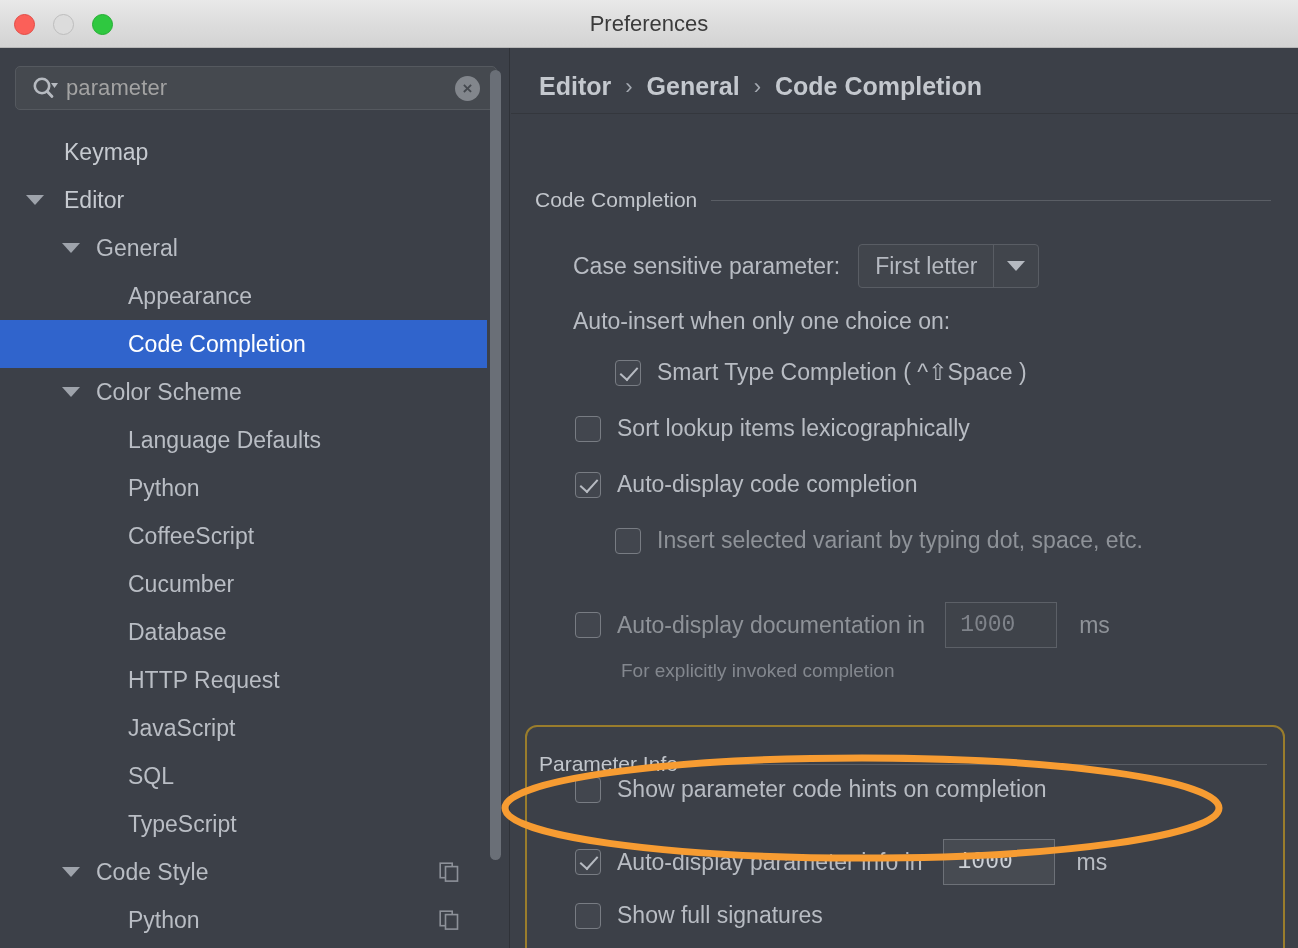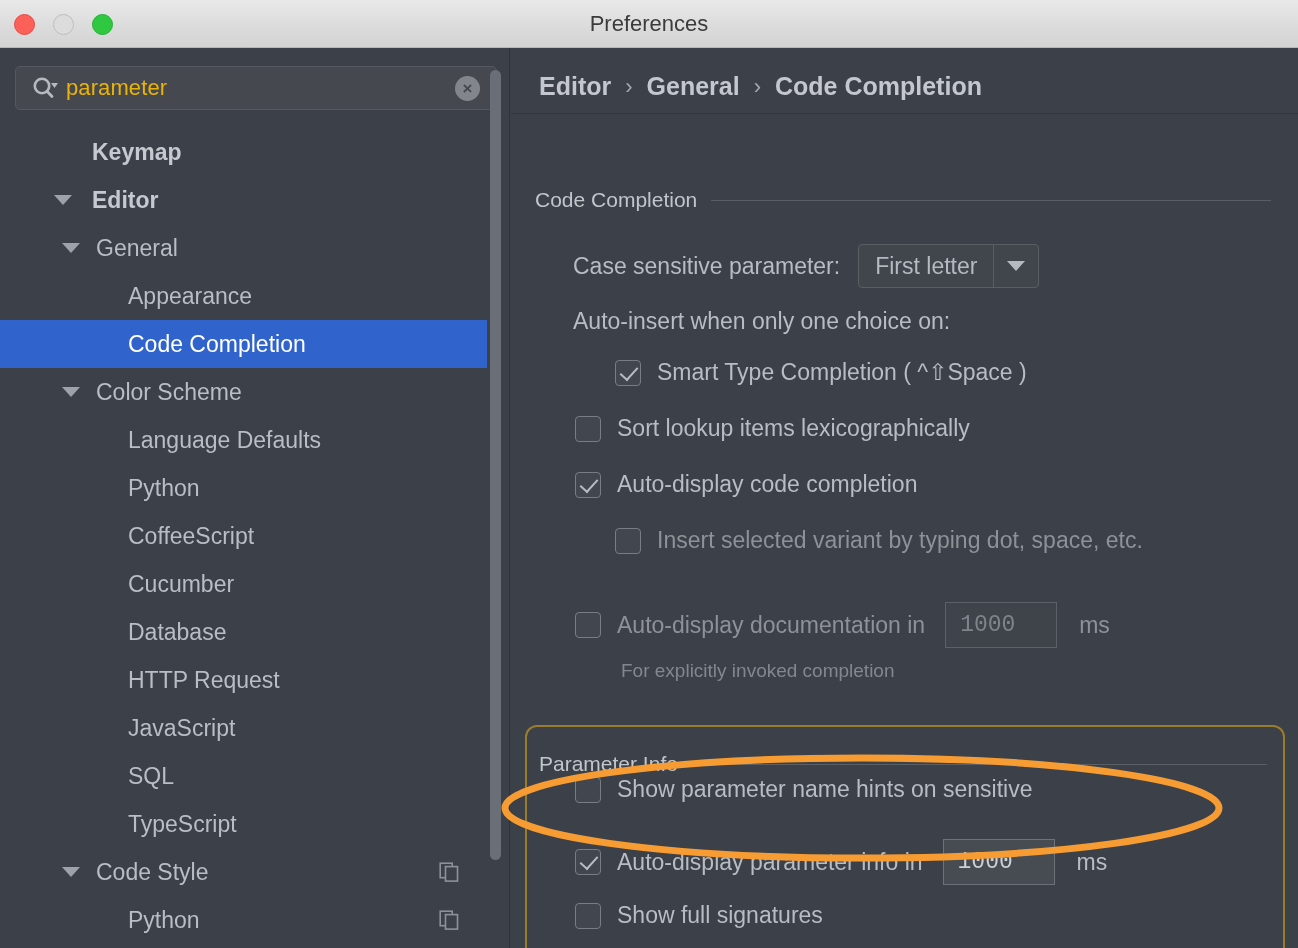--- a/index.html
+++ b/index.html
@@ -76,21 +76,21 @@
   }
   .search-icon {
     margin-left: 16px;
     display: flex;
     align-items: center;
     color: #b6bac0;
   }
   .search-value {
     margin-left: 7px;
     font-size: 22px;
-    color: #eab308;
+    color: #a3a3a3;
     letter-spacing: 0.1px;
     flex: 1;
   }
   .clear-btn {
     width: 25px; height: 25px;
     border-radius: 50%;
     background: #82868c;
     margin-right: 16px;
     display: flex;
     align-items: center;
@@ -112,21 +112,21 @@
   }
   .tree-row {
     position: relative;
     height: 48px;
     display: flex;
     align-items: center;
     color: #b9bdc4;
     font-size: 23px;
     white-space: nowrap;
   }
-  .tree-row.bold { font-weight: bold; color: #c6cad0; margin-left: 28px; }
+  .tree-row.bold { font-weight: normal; color: #c6cad0; }
   .tree-row.selected {
     background: #3064cc;
     color: #ffffff;
   }
   .arrow {
     position: absolute;
     width: 0; height: 0;
     border-left: 9px solid transparent;
     border-right: 9px solid transparent;
     border-top: 10px solid #9ea3ab;
@@ -478,21 +478,21 @@
 
       <div class="param-box" style="border-color: rgb(154, 125, 44);"></div>
 
       <div class="section-head" style="position:absolute;left:28px;top:638px;width:728px;">
         <span>Parameter Info</span>
         <span class="rule"></span>
       </div>
 
       <div class="row" style="position:absolute;left:64px;top:662px;">
         <span class="cb"></span>
-        <span>Show parameter name hints on sensitive</span>
+        <span>Show parameter code hints on completion</span>
       </div>
 
       <div class="row" style="position:absolute;left:64px;top:725px;">
         <span class="cb checked"></span>
         <span style="margin-right:20px;">Auto-display parameter info in</span>
         <span class="numfield enabled">1000</span>
         <span style="margin-left:22px;">ms</span>
       </div>
 
       <div class="row" style="position:absolute;left:64px;top:788px;">

